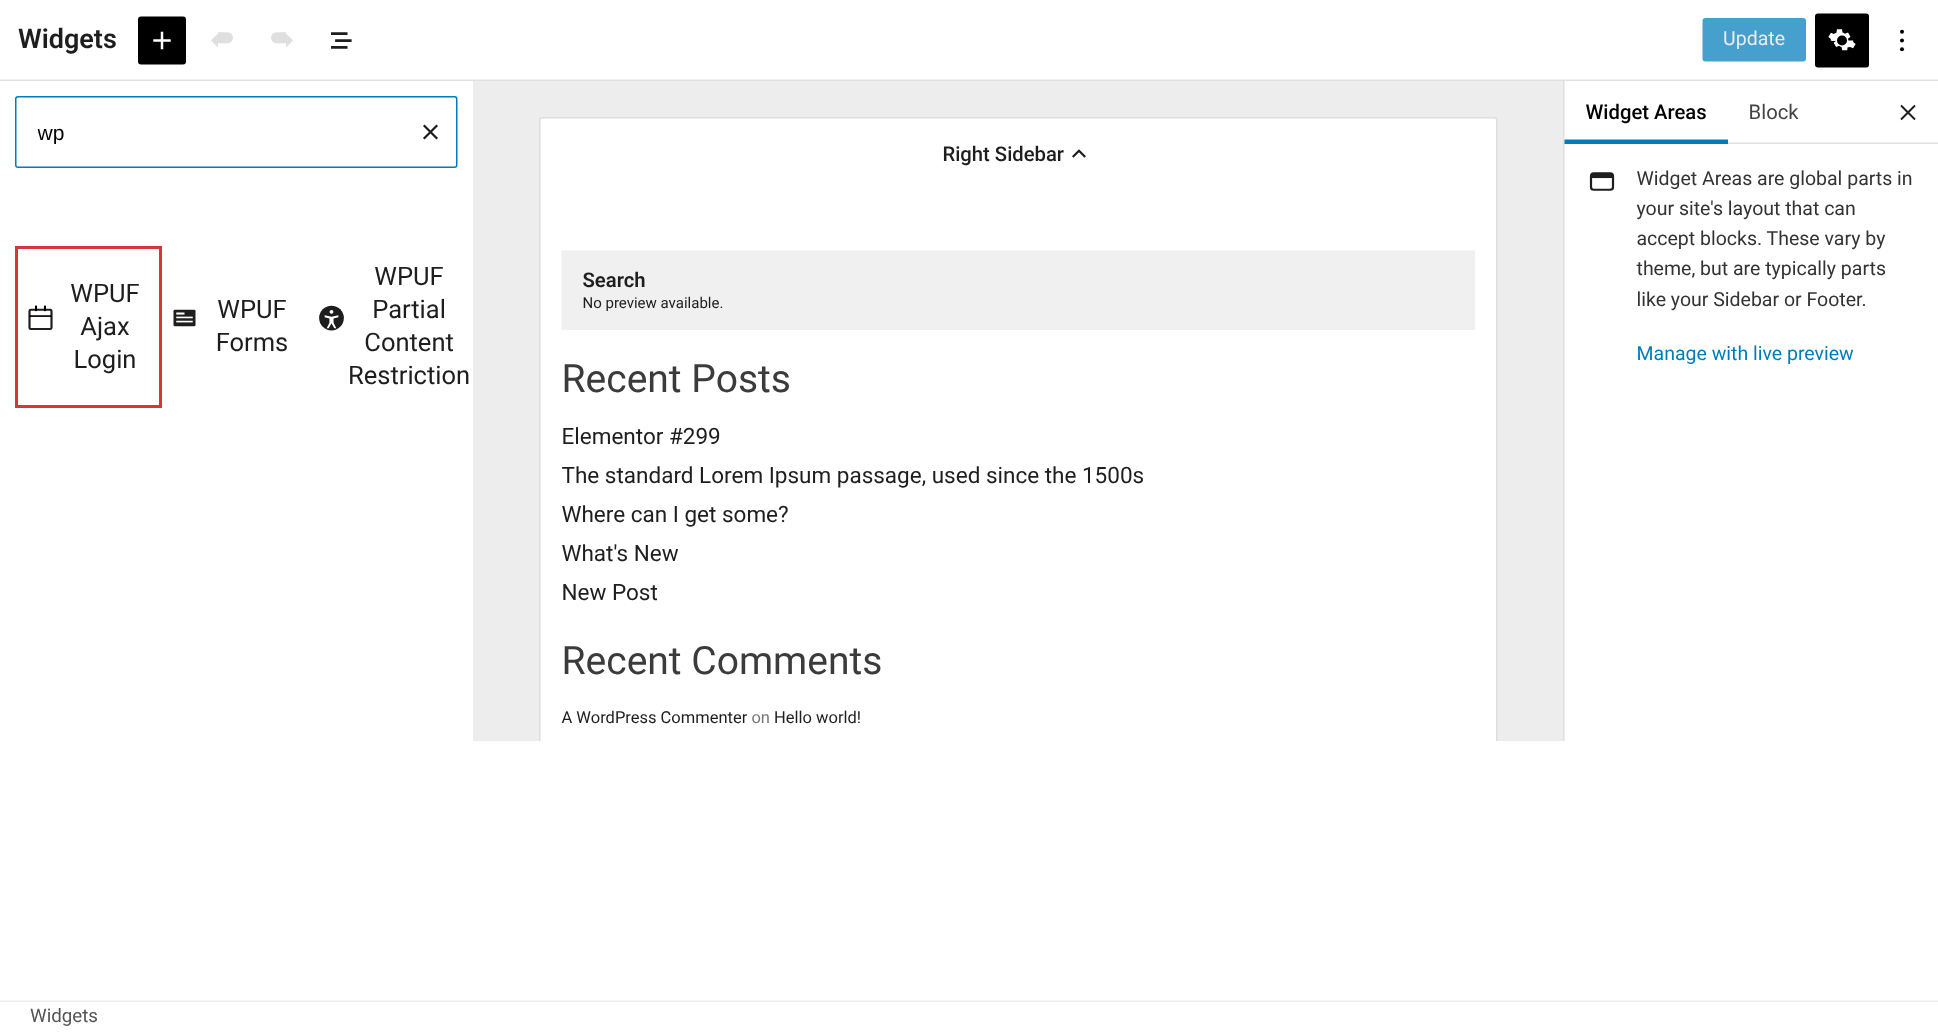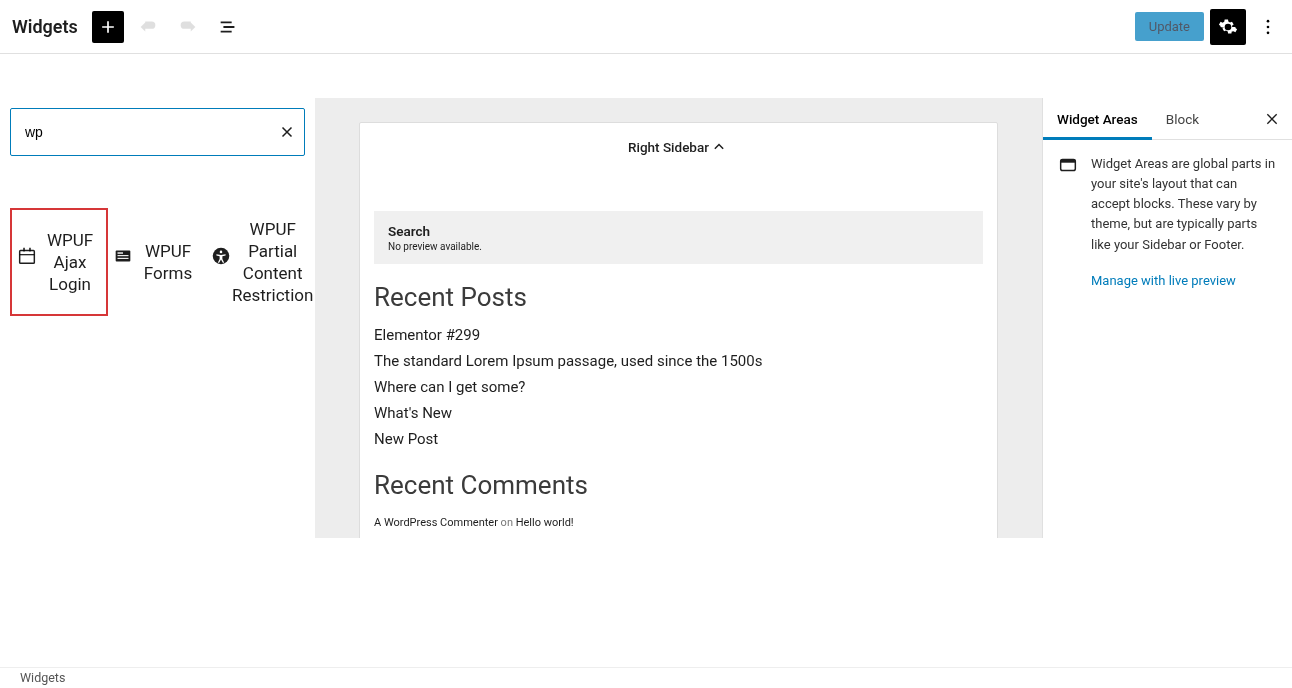--- a/index.html
+++ b/index.html
@@ -28,29 +28,29 @@
     border-radius:2px; cursor:pointer;
   }
   .icon-btn {
     width: 32px; height: 32px;
     display:flex; align-items:center; justify-content:center;
     color:#1e1e1e; cursor:pointer; border-radius:2px;
   }
   .icon-btn.disabled { color:#bfbfbf; cursor:not-allowed; }
   .header-right { margin-left:auto; display:flex; align-items:center; gap:6px; }
   .update-btn {
-    background:#007cba; color:#0f172a; padding:7px 14px; border-radius:2px;
+    background:#007cba; color:#e5e5e5; padding:7px 14px; border-radius:2px;
     font-size:13px; opacity:0.72; cursor:pointer;
   }
   .settings-btn {
     width:36px; height:36px; background:#000; color:#fff;
     display:flex;align-items:center;justify-content:center;border-radius:2px;cursor:pointer;
   }
   .more-btn { width:32px;height:32px;display:flex;align-items:center;justify-content:center;cursor:pointer;}
-  .main { display:flex; height:440px;margin-top:44px; }
+  .main { display:flex; height:440px; }
   .inserter {
     width:315px; padding:10px;
     background:#fff;
   }
   .search-wrap {
     border:1.5px solid #007cba; border-radius:2px;
     display:flex; align-items:center; padding:2px 8px 2px 14px;
     height:48px;
   }
   .search-wrap input {

